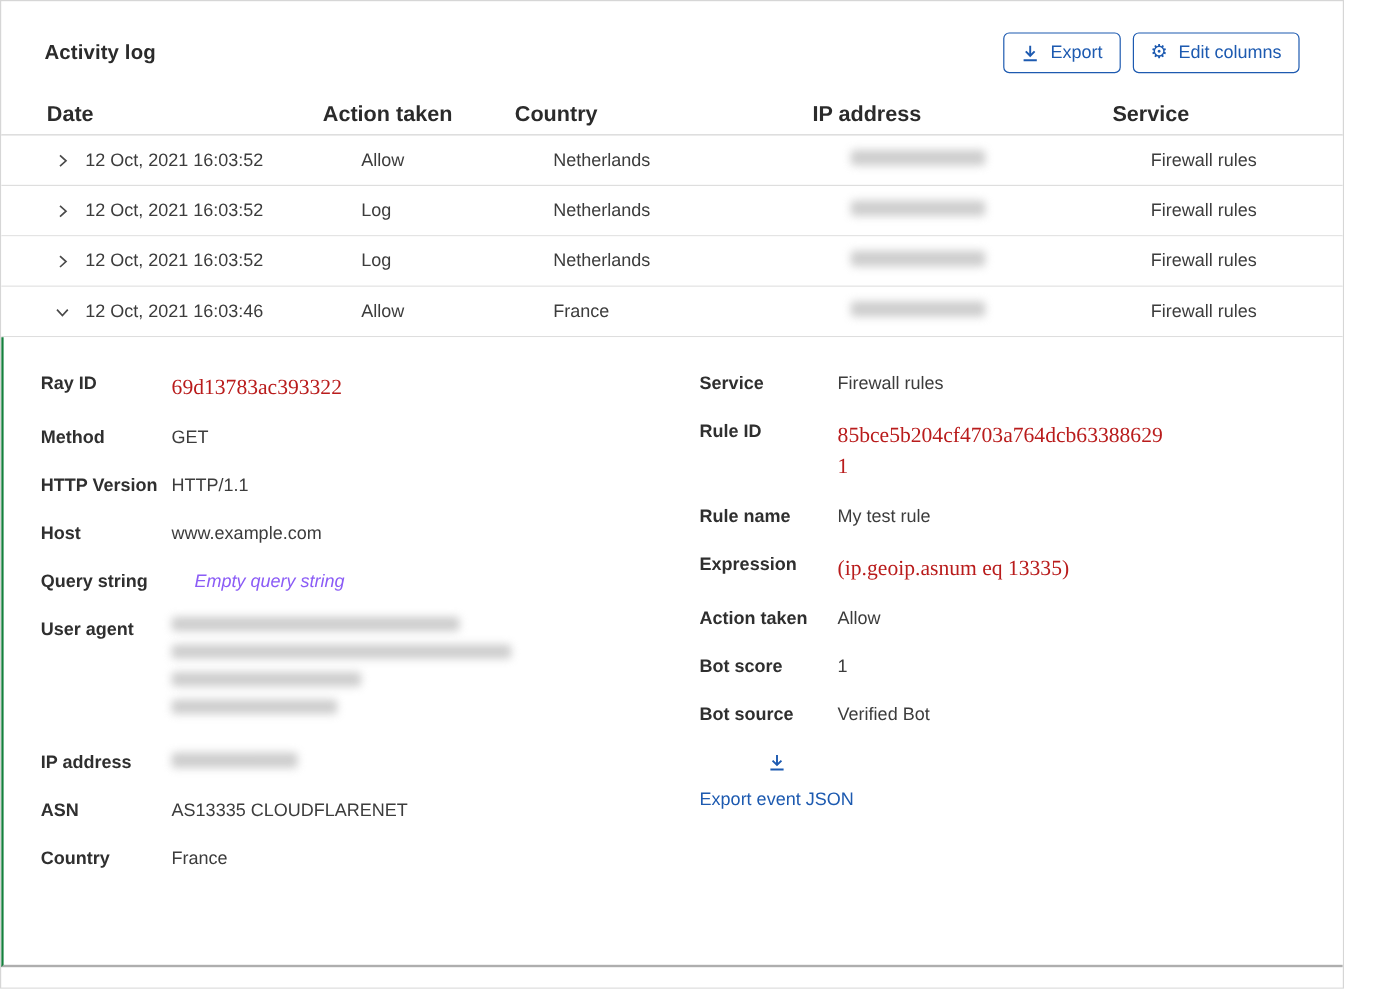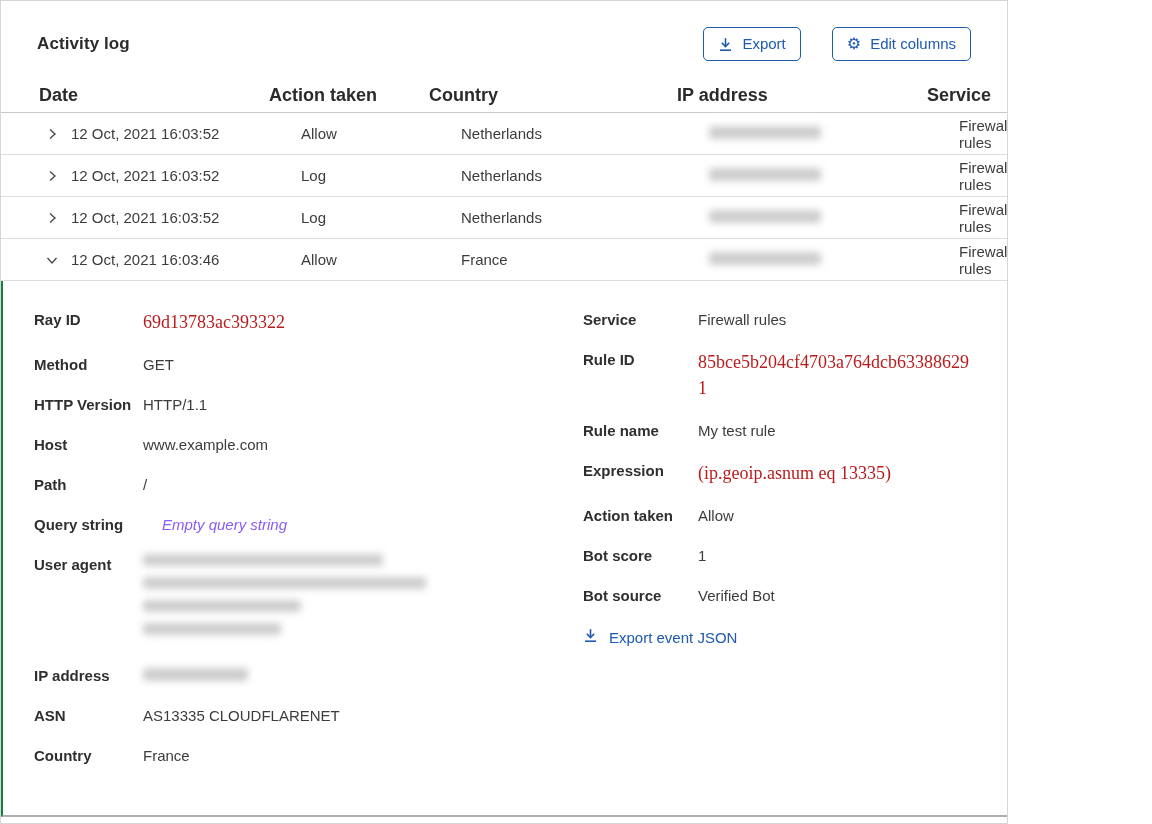--- a/index.html
+++ b/index.html
@@ -3,39 +3,39 @@
 <meta charset="utf-8">
 <style>
   * { margin:0; padding:0; box-sizing:border-box; }
   html,body { background:#fff; }
   body {
     font-family:"Liberation Sans","DejaVu Sans",sans-serif;
     color:#333;
     width:1152px; height:824px;
   }
   .page {
-    width:1008px; height:824px;
+    width:1120px; height:824px;
     border:1px solid #d6d6d6;
     background:#fff;
     position:relative;
     overflow:hidden;
   }
   
   .titlebar {
     display:flex; justify-content:space-between; align-items:center;
     padding:26px 36px 18px 36px;
   }
   .title { font-size:17px; font-weight:700; color:#2b2b2b; letter-spacing:.1px; }
   .toolbar { display:flex; gap:10px; }
   .btn {
     display:inline-flex; align-items:center; gap:9px;
     border:1.5px solid #1d5ab0; border-radius:5px;
     background:#fff; color:#1d5ab0;
     font-family:inherit; font-size:15px;
-    padding:7px 14px; cursor:pointer; line-height:18px;margin-left:21px;
+    padding:7px 14px; cursor:pointer; line-height:18px;
   }
   .btn svg { display:block; }
   .gear-glyph { font-size:16px; line-height:16px; }
   
   .grid-row {
     display:grid;
     grid-template-columns:38px 230px 160px 248px 250px 1fr;
     align-items:center;
   }
   .thead {
@@ -78,21 +78,21 @@
     font-family:Liberation Serif, serif;
     font-size:18px; color:#b91c1c; line-height:26px;
     word-break:break-all;
   }
   .wrap-30 { width:277px; }
   .italic { font-style:italic; color:#8b5cf6;margin-left:19px; }
   .ua-blobs .redacted { display:block; margin-bottom:11px; height:12px; }
   .link {
     display:inline-flex; align-items:center; gap:11px;
     color:#1d5ab0; font-size:15px; font-weight:400;
-    cursor:pointer; text-decoration:none; margin-top:3px;
+    cursor:pointer; text-decoration:none; margin-top:3px;flex-direction:column;
   }
 </style>
 </head>
 <body>
 
 <div class="page">
 
   <div class="titlebar">
     <div class="title">Activity log</div>
     <div class="toolbar">
@@ -187,24 +187,20 @@
       </div>
       <div class="drow">
         <div class="dlabel">HTTP Version</div>
         <div class="dvalue">HTTP/1.1</div>
       </div>
       <div class="drow">
         <div class="dlabel">Host</div>
         <div class="dvalue">www.example.com</div>
       </div>
       <div class="drow">
-        <div class="dlabel">Path</div>
-        <div class="dvalue">/</div>
-      </div>
-      <div class="drow">
         <div class="dlabel">Query string</div>
         <div class="dvalue italic">Empty query string</div>
       </div>
       <div class="drow">
         <div class="dlabel">User agent</div>
         <div class="dvalue ua-blobs">
           <span class="redacted" style="width:240px"></span>
           <span class="redacted" style="width:283px"></span>
           <span class="redacted" style="width:158px"></span>
           <span class="redacted" style="width:138px"></span>

